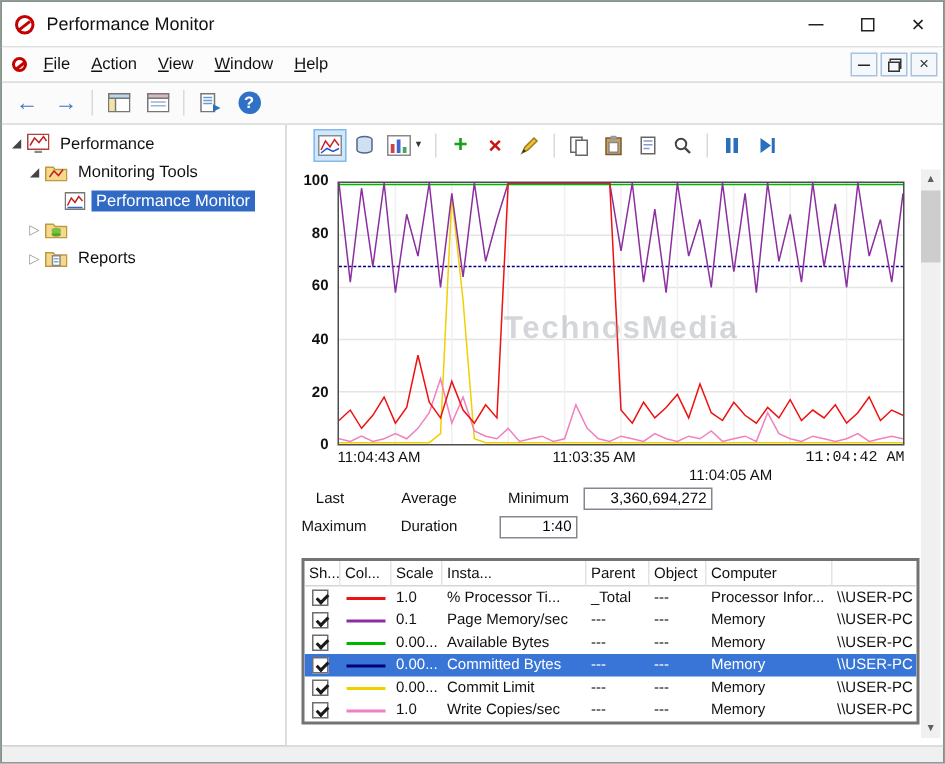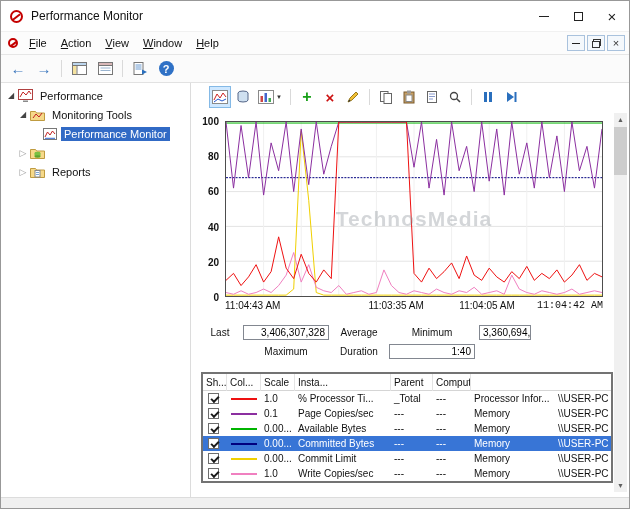--- a/index.html
+++ b/index.html
@@ -64,21 +64,21 @@
   
   .chart-region{position:relative;margin:4px 26px 0 8px;height:198px;}
   .y-axis{position:absolute;left:0;top:6px;bottom:16px;width:22px;font-weight:bold;}
   .y-axis span{position:absolute;right:2px;transform:translateY(-50%);font-size:10px;color:#111;}
   .plot{position:absolute;left:26px;right:0;top:6px;bottom:16px;border:1px solid #4d4d4d;background:#fff;}
   .plot svg{position:absolute;left:0;top:0;width:100%;height:100%;}
   .watermark{position:absolute;left:50%;top:56%;transform:translate(-50%,-50%);font-size:21px;font-weight:bold;
              color:#8f969c;opacity:.38;letter-spacing:1px;pointer-events:none;}
   .x-axis{position:absolute;left:26px;right:0;bottom:0;height:13px;font-size:10px;color:#111;}
   .x-axis span{position:absolute;white-space:nowrap;}
-  .xl0{left:0;} .xl1{left:30%;margin-left:30px;} .xl2{left:62%;} .xl3{right:0;font-family:Liberation Mono, monospace;}
+  .xl0{left:0;} .xl1{left:30%;margin-left:30px;} .xl2{left:62%;margin-top:12px;} .xl3{right:0;font-family:Liberation Mono, monospace;}
 
   
   .stats{margin:12px 0 0 10px;display:grid;grid-template-columns:38px 86px 52px 86px 52px 86px;
          column-gap:4px;row-gap:4px;font-size:10px;align-items:center;}
   .stat-label{text-align:center;color:#111;}
   .stat-value{border:1px solid #828790;height:15px;line-height:13px;text-align:right;padding:0 3px;background:#fff;overflow:hidden;}
 
   
   .legend{margin:13px 16px 0 10px;border:2px solid #737373;font-size:10px;overflow:hidden;background:#fff;}
   .legend-grid{display:grid;grid-template-columns:24px 34px 34px 96px 42px 38px 84px 1fr;align-items:center;}
@@ -355,56 +355,56 @@
         <div class="x-axis">
           <span class="xl0">11:04:43 AM</span>
           <span class="xl1">11:03:35 AM</span>
           <span class="xl2">11:04:05 AM</span>
           <span class="xl3">11:04:42 AM</span>
         </div>
       </div>
 
       <div class="stats">
         <span class="stat-label">Last</span>
-        <span class="stat-value">3,406,307,328</span>
         <span class="stat-label">Average</span>
         <span class="stat-label">Minimum</span>
         <span class="stat-value">3,360,694,272</span>
         <span></span>
         <span></span>
         <span class="stat-label">Maximum</span>
         <span class="stat-label">Duration</span>
         <span class="stat-value">1:40</span>
       </div>
 
       <div class="legend">
         <div class="legend-grid legend-header">
           <span>Sh...</span>
           <span>Col...</span>
           <span>Scale</span>
           <span>Insta...</span>
           <span>Parent</span>
+          <span>Object</span>
           <span>Computer</span>
         </div>
 
         <div class="legend-grid legend-row">
           <span class="checkbox"></span>
           <span class="swatch" style="background: rgb(238, 17, 17);"></span>
           <span class="cell">1.0</span>
           <span class="cell">% Processor Ti...</span>
           <span class="cell">_Total</span>
           <span class="cell">---</span>
           <span class="cell">Processor Infor...</span>
           <span class="cell">\\USER-PC</span>
         </div>
         <div class="legend-grid legend-row">
           <span class="checkbox"></span>
           <span class="swatch" style="background: rgb(139, 47, 160);"></span>
           <span class="cell">0.1</span>
-          <span class="cell">Page Copies/sec</span>
+          <span class="cell">Page Memory/sec</span>
           <span class="cell">---</span>
           <span class="cell">---</span>
           <span class="cell">Memory</span>
           <span class="cell">\\USER-PC</span>
         </div>
         <div class="legend-grid legend-row">
           <span class="checkbox"></span>
           <span class="swatch" style="background: rgb(0, 180, 0);"></span>
           <span class="cell">0.00...</span>
           <span class="cell">Available Bytes</span>

